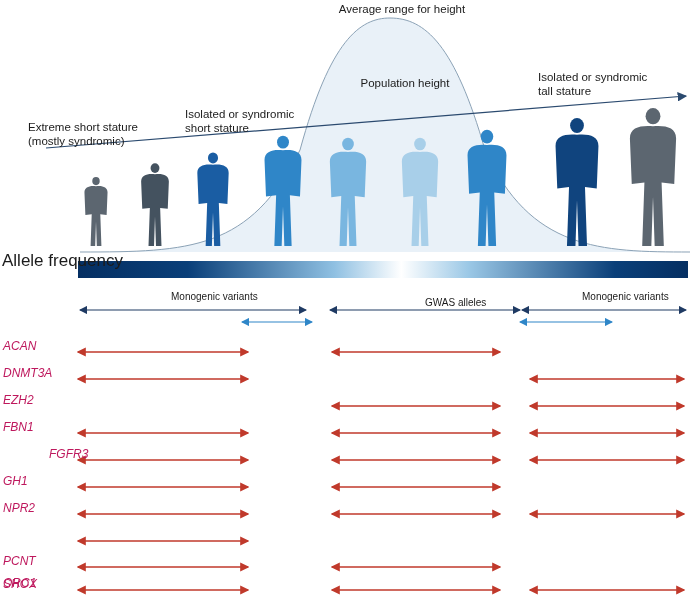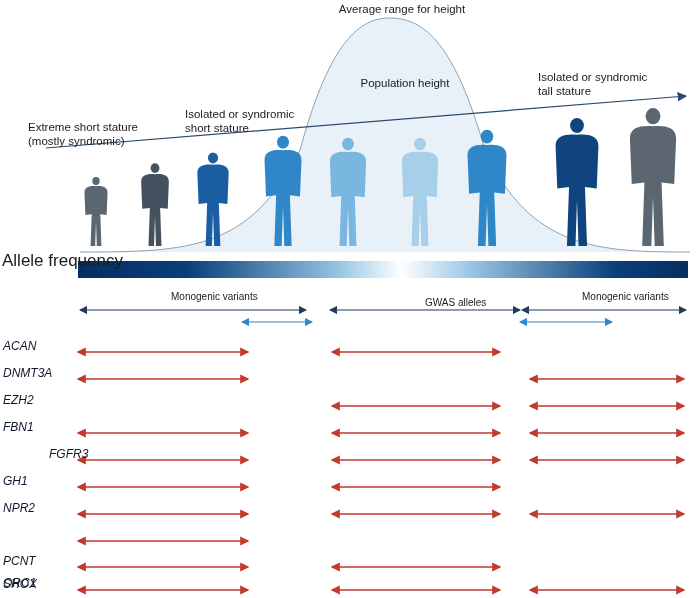--- a/index.html
+++ b/index.html
@@ -7,21 +7,21 @@
     width:696px;height:598px;
     background:#ffffff;
     font-family:"Liberation Sans", sans-serif;
     color:#1b1b1b;
     position:relative;
     overflow:hidden;
   }
   .stage{position:absolute;left:0;top:0;width:636px;height:598px;}
   .lbl{position:absolute;font-size:11.5px;line-height:14px;color:#1b1b1b;white-space:pre;}
   .lbl.center{text-align:center;}
-  .gene{position:absolute;font-size:12px;font-style:italic;color:#0f172a;left:3px;white-space:nowrap;}
+  .gene{position:absolute;font-size:12px;font-style:italic;color:#be185d;left:3px;white-space:nowrap;}
   .allele-lbl{position:absolute;left:2px;font-size:17px;line-height:14px;color:#1b1b1b;}
   svg{position:absolute;left:0;top:0;}
   .arrow-lbl{position:absolute;font-size:10px;color:#1b1b1b;white-space:nowrap;margin-left:36px;}
 </style>
 </head>
 <body>
 
 <div class="stage">
 
   <svg id="main-svg" width="696" height="598" viewBox="0 0 696 598">

